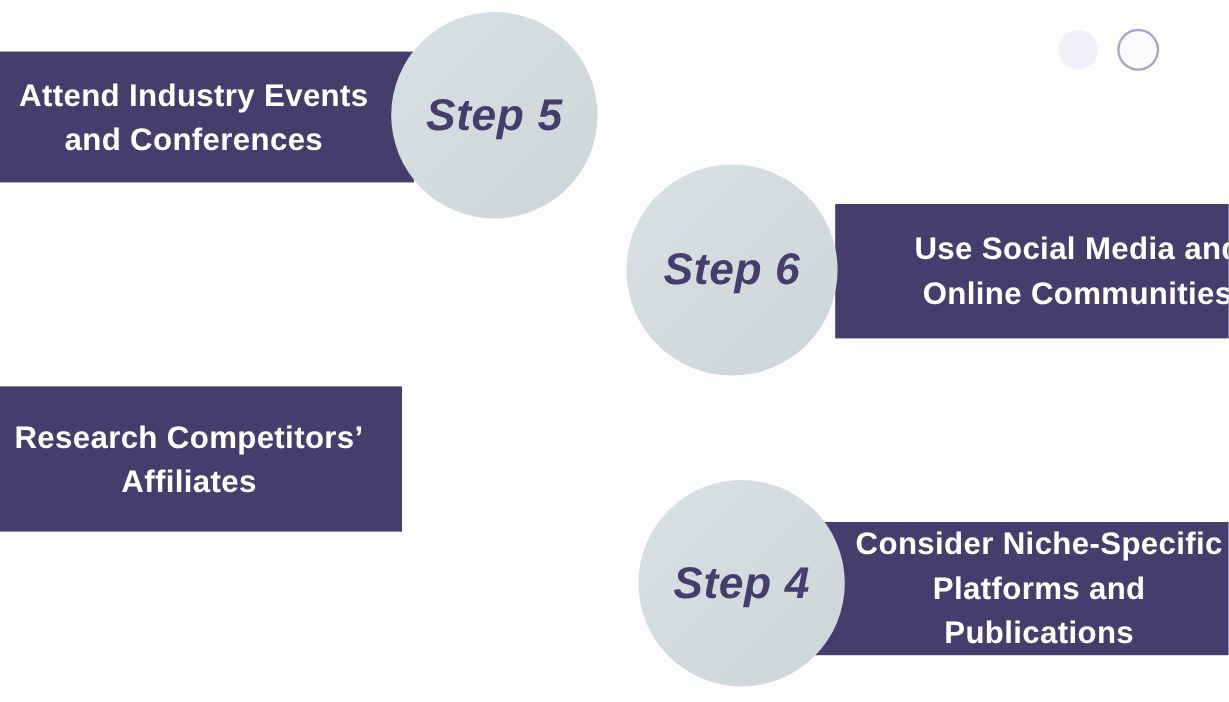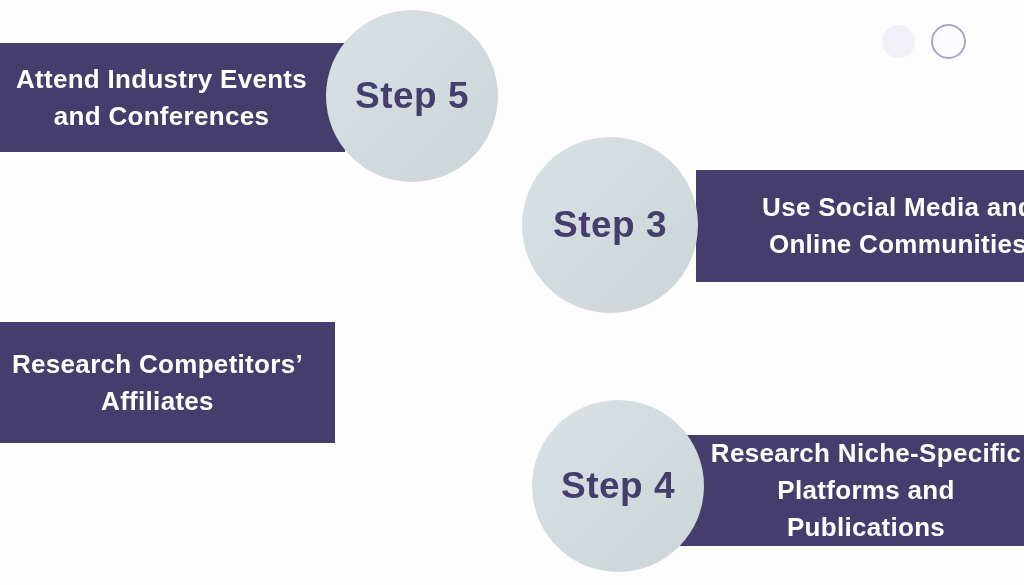--- a/index.html
+++ b/index.html
@@ -32,20 +32,21 @@
     border-radius: 50%;
     background: linear-gradient(135deg, #dae1e4 0%, #d2dadd 55%, #ccd5d9 100%);
     display: flex;
     align-items: center;
     justify-content: center;
     color: #453e6d;
     font-size: 37px;
     font-weight: 600;
     letter-spacing: 0.5px;
     z-index: 2;
+    font-style: italic;
   }
   
   .banner-5 { left: 0; top: 43px; width: 345px; height: 109px; padding-right: 22px; }
   .circle-5 { left: 326px; top: 10px; width: 172px; height: 172px; }
   
   .banner-6 { left: 696px; top: 170px; width: 364px; height: 112px; padding-left: 40px; }
   .circle-6 { left: 522px; top: 137px; width: 176px; height: 176px; }
   
   .banner-7 { left: 0; top: 322px; width: 335px; height: 121px; padding-right: 20px; }
   .circle-7 { left: 316px; top: 291px; width: 172px; height: 172px; }
@@ -79,30 +80,30 @@
   </div>
   <div class="circle circle-5">
     <span>Step 5</span>
   </div>
 
   <div class="banner banner-6">
     <span>Use Social Media and
 Online Communities</span>
   </div>
   <div class="circle circle-6">
-    <span>Step 3</span>
+    <span>Step 6</span>
   </div>
 
   <div class="banner banner-7">
     <span>Research Competitors’
 Affiliates</span>
   </div>
 
   <div class="banner banner-8">
-    <span>Research Niche-Specific
+    <span>Consider Niche-Specific
 Platforms and
 Publications</span>
   </div>
   <div class="circle circle-8">
     <span>Step 4</span>
   </div>
 
   <div class="dot dot-filled"></div>
   <div class="dot dot-outline"></div>
 

